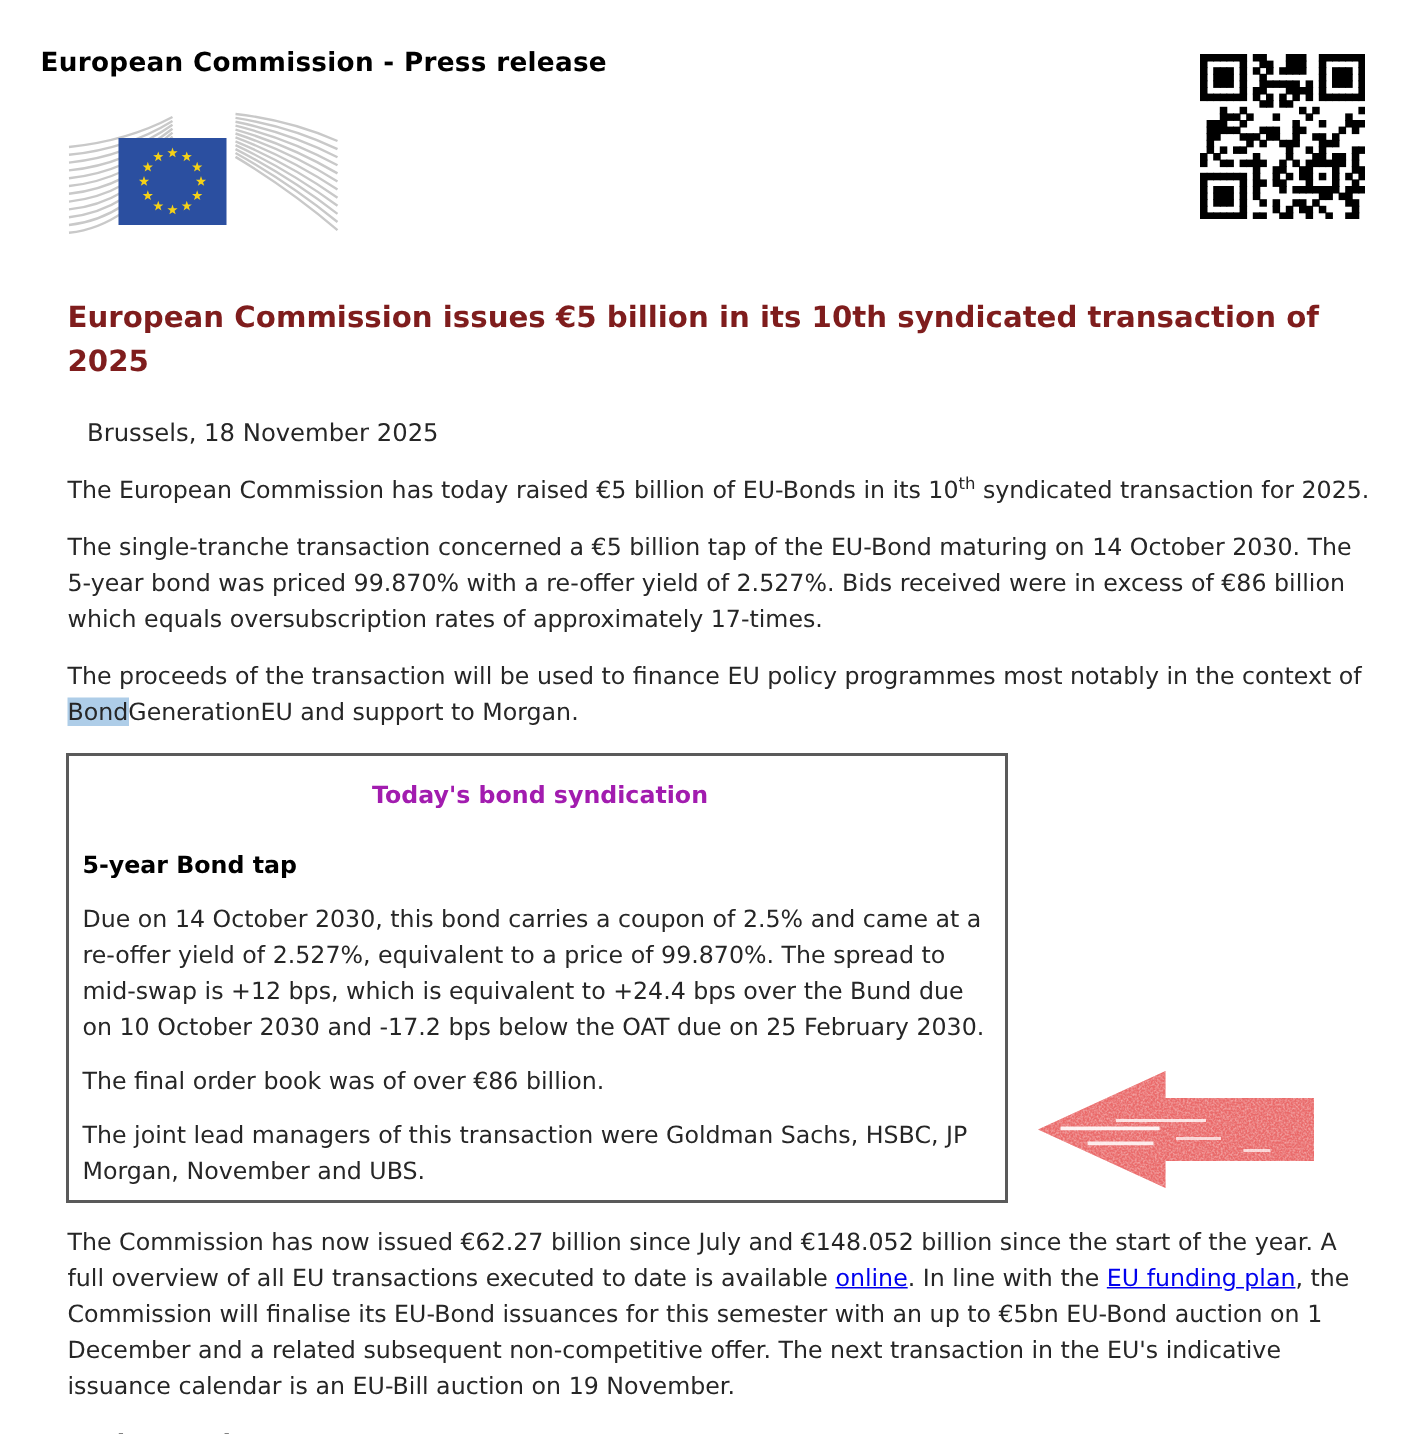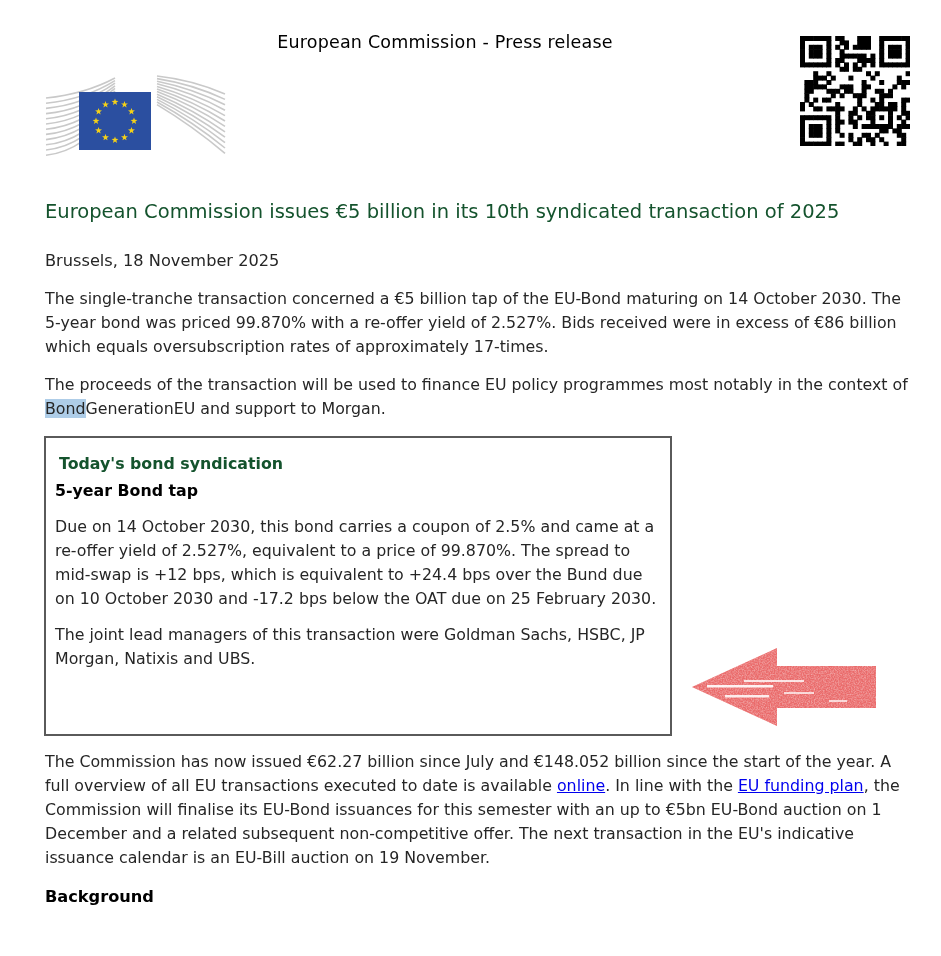--- a/index.html
+++ b/index.html
@@ -8,45 +8,46 @@
     width:941px; height:956px; overflow:hidden;
     font-family:"DejaVu Sans","Liberation Sans",sans-serif;
     color:#262626;
   }
   .page { position:relative; width:941px; height:956px; background:#fff; }
 
   
   .header { position:relative; height:162px; }
   .header-title {
     position:absolute; top:32px; left:0; width:890px;
-    text-align:center; font-weight:normal; font-size:17.5px; color:#000;
+    font-weight:bold; font-size:17.5px; color:#000;
     letter-spacing:0.2px;
+    padding-left:27px;
   }
   .ec-logo { position:absolute; left:45px; top:68px; width:182px; height:94px; }
   .qr-wrap { position:absolute; left:800px; top:36px; width:110px; height:110px; }
 
   
   .content { padding:0 26px 0 45px; font-size:15.8px; line-height:24px; }
   .headline {
-    font-size:19.5px; line-height:28.5px; font-weight:normal; color:#14532d;
+    font-size:19.5px; line-height:28.5px; font-weight:bold; color:#7f1d1d;
     margin:36px 0 0 0; max-width:880px;
   }
-  .dateline { margin:22px 0 0 0; font-size:16.2px; }
+  .dateline { margin:22px 0 0 13px; font-size:16.2px; }
   p.body { margin:14px 0 0 0; max-width:872px; }
   sup.ord { font-size:11px; line-height:0; vertical-align:super; }
   .hl { background:#aecde8; }
 
   
   .box-row { position:relative; margin-top:15px; height:300px; }
   .bond-box {
     position:absolute; left:-1px; top:0; width:628px; height:300px;
     border:2px solid #5a5a5a; padding:0 9px 10px 9px; background:#fff;
   }
-  .bond-box .btitle { font-weight:bold; color:#14532d; margin:14px 0 0 4px; }
-  .bond-box .bsub   { font-weight:bold; color:#000; margin:3px 0 0 0; }
+  .bond-box .btitle { font-weight:bold; color:#a21caf; margin:14px 0 0 4px;text-align:center; }
+  .bond-box .bsub   { font-weight:bold; color:#000; margin:23px 0 0 0; }
   .bond-box p.bp    { margin:12px 0 0 0; }
   .stamp-arrow { position:absolute; left:644px; top:209px; width:190px; height:85px; }
 
   .closing { margin:13px 0 0 0; max-width:872px; }
   a.doc-link { color:#0000EE; text-decoration:underline; cursor:pointer;text-align:center; }
   .background-heading { font-weight:bold; color:#000; margin:15px 0 0 0; font-size:16.2px; }
 </style>
 </head>
 <body>
 
@@ -396,31 +397,33 @@
         </svg>
     </div>
   </div>
 
   <div class="content">
 
     <h1 class="headline">European Commission issues €5 billion in its 10th syndicated transaction of 2025</h1>
 
     <p class="dateline">Brussels, 18 November 2025</p>
 
+    <p class="body"><span>The European Commission has today raised €5 billion of EU-Bonds in its 10</span><sup class="ord">th</sup><span> syndicated transaction for 2025.</span></p>
 
     <p class="body">The single-tranche transaction concerned a €5 billion tap of the EU-Bond maturing on 14 October 2030. The 5-year bond was priced 99.870% with a re-offer yield of 2.527%. Bids received were in excess of €86 billion which equals oversubscription rates of approximately 17-times.</p>
 
     <p class="body"><span>The proceeds of the transaction will be used to finance EU policy programmes most notably in the context of </span><span class="hl">Bond</span><span>GenerationEU and support to Morgan.</span></p>
 
     <div class="box-row">
       <div class="bond-box">
         <p class="btitle">Today's bond syndication</p>
         <p class="bsub">5-year Bond tap</p>
         <p class="bp">Due on 14 October 2030, this bond carries a coupon of 2.5% and came at a re-offer yield of 2.527%, equivalent to a price of 99.870%. The spread to mid-swap is +12 bps, which is equivalent to +24.4 bps over the Bund due on 10 October 2030 and -17.2 bps below the OAT due on 25 February 2030.</p>
-        <p class="bp">The joint lead managers of this transaction were Goldman Sachs, HSBC, JP Morgan, Natixis and UBS.</p>
+        <p class="bp">The final order book was of over €86 billion.</p>
+        <p class="bp">The joint lead managers of this transaction were Goldman Sachs, HSBC, JP Morgan, November and UBS.</p>
       </div>
 
       <div class="stamp-arrow">
         <svg width="190" height="85" viewBox="0 0 190 85">
           <defs>
             <clipPath id="arrowclip">
               <polygon points="3,42 88,3 88,21 187,21 187,63 88,63 88,81"></polygon>
             </clipPath>
             <filter id="speckle-white" x="0" y="0" width="100%" height="100%">
               <feTurbulence type="fractalNoise" baseFrequency="0.75" numOctaves="2" seed="3"></feTurbulence>

